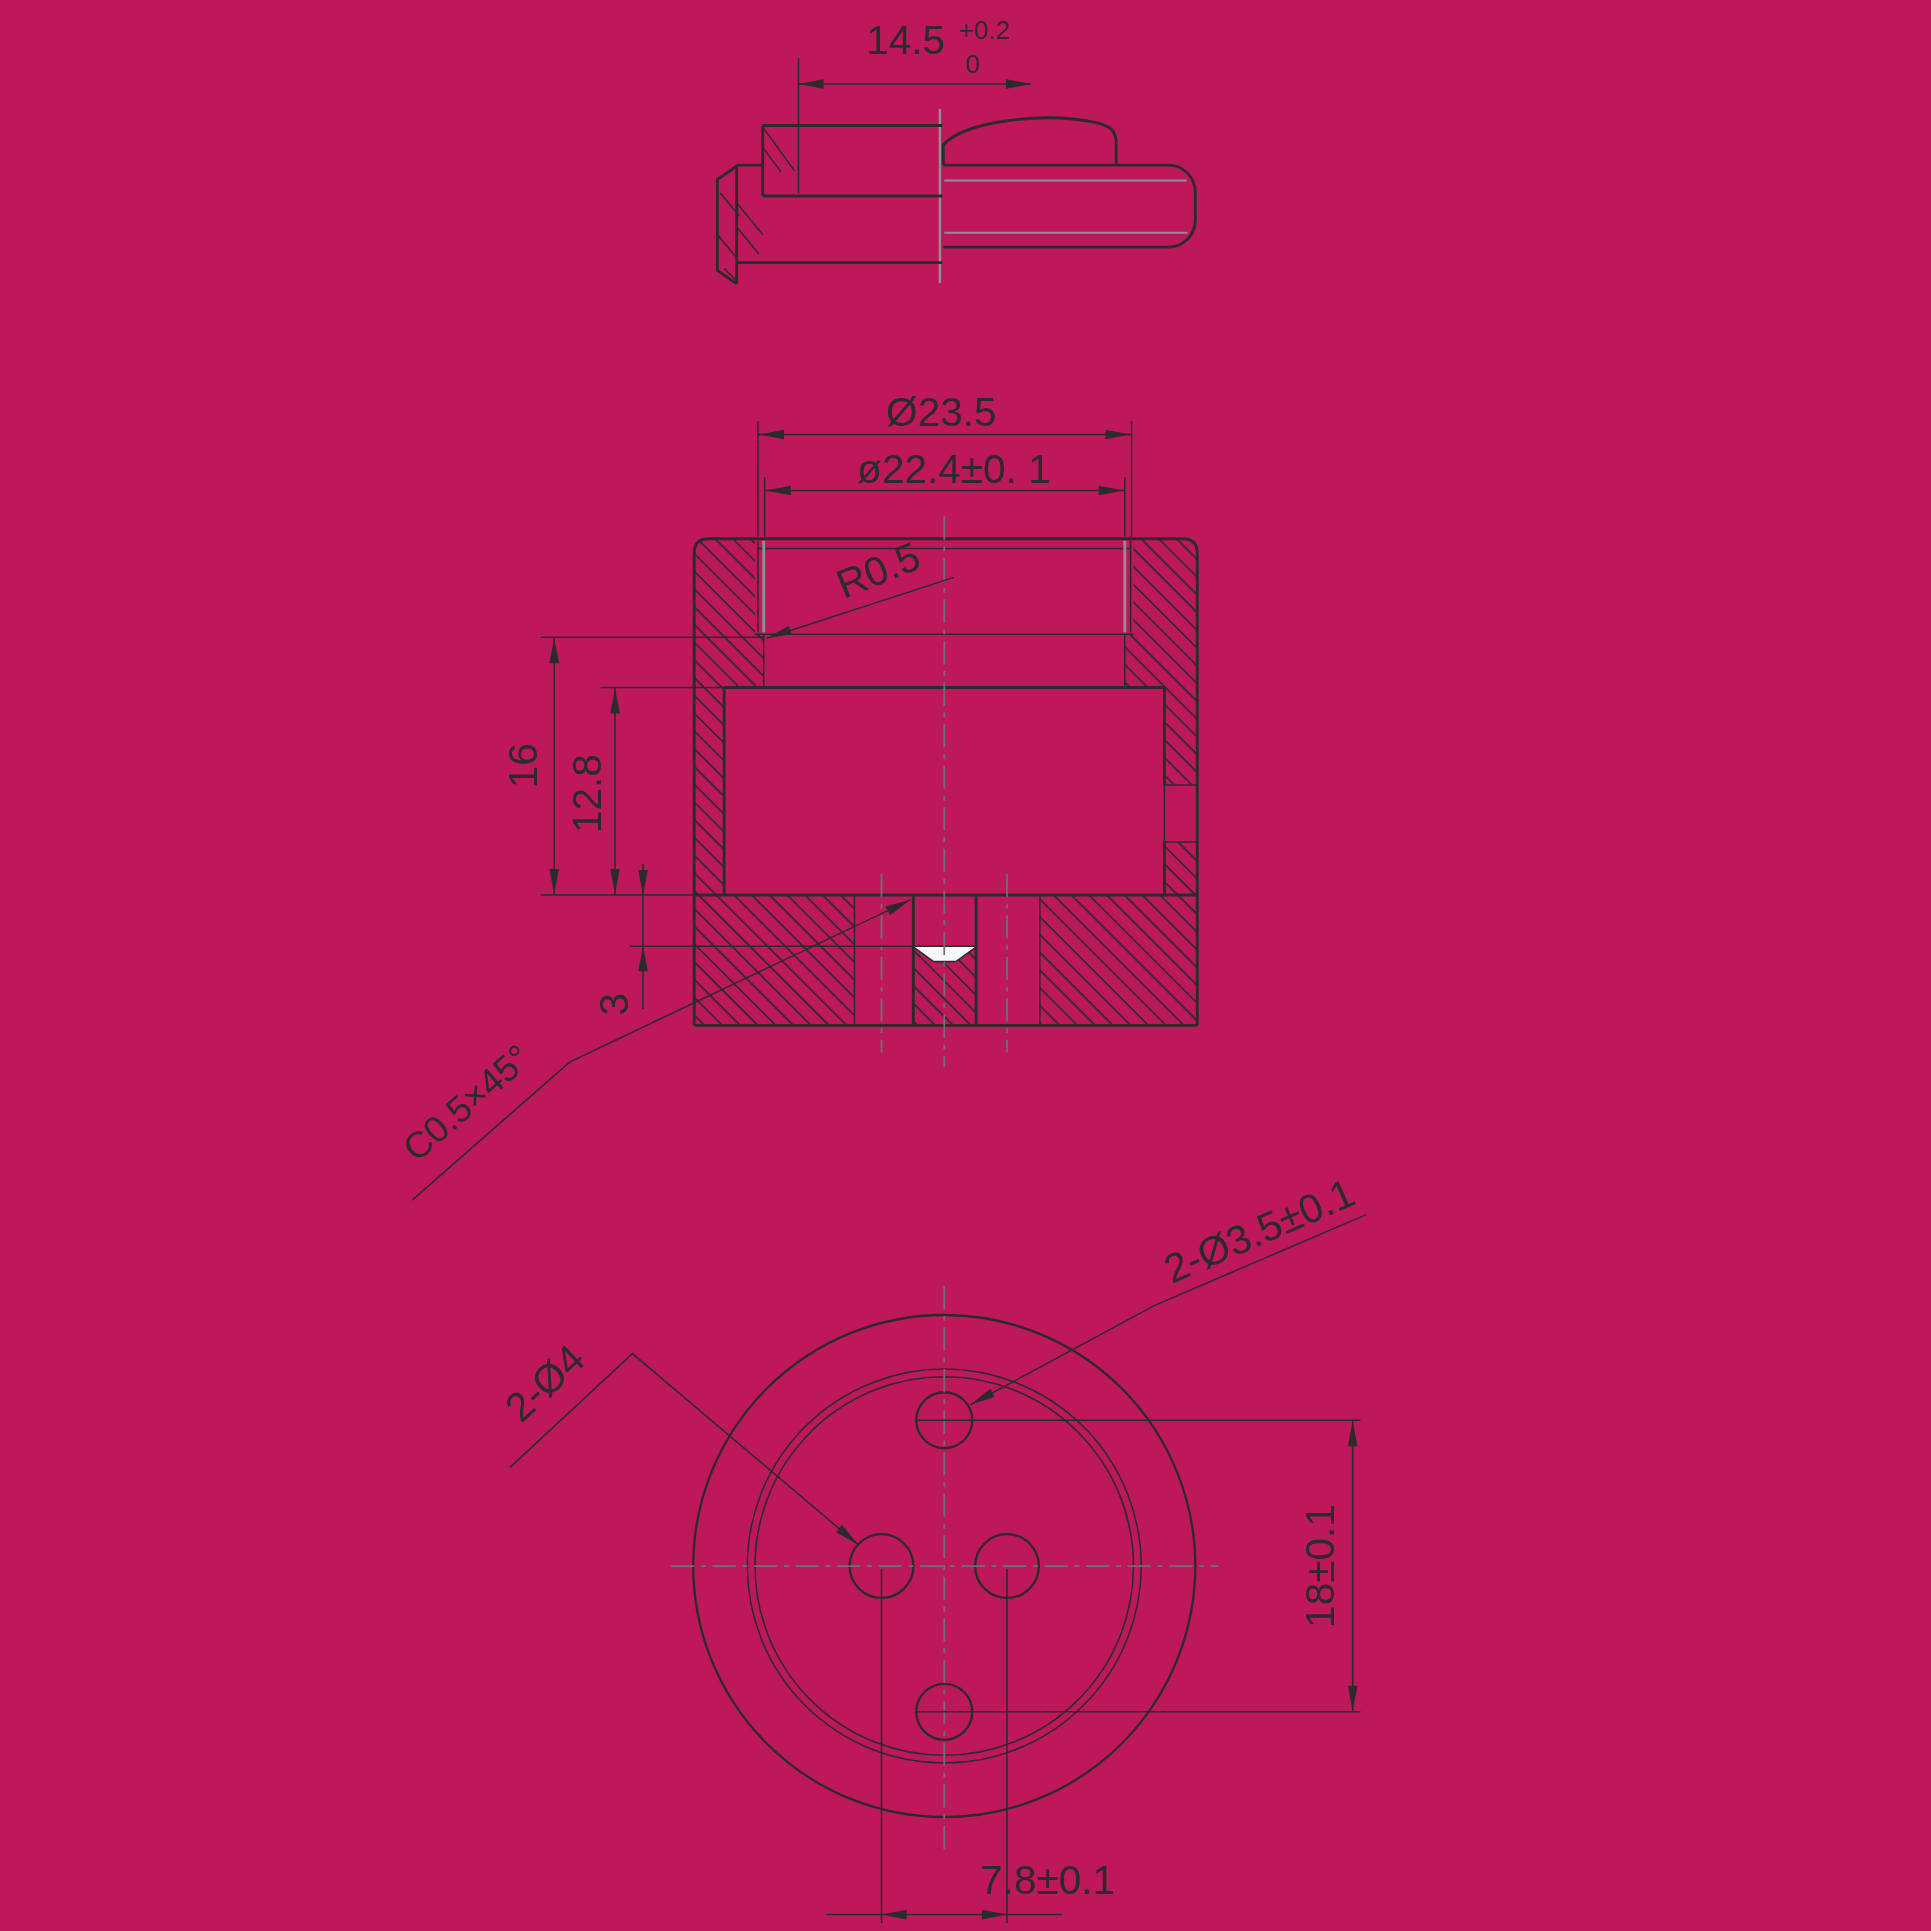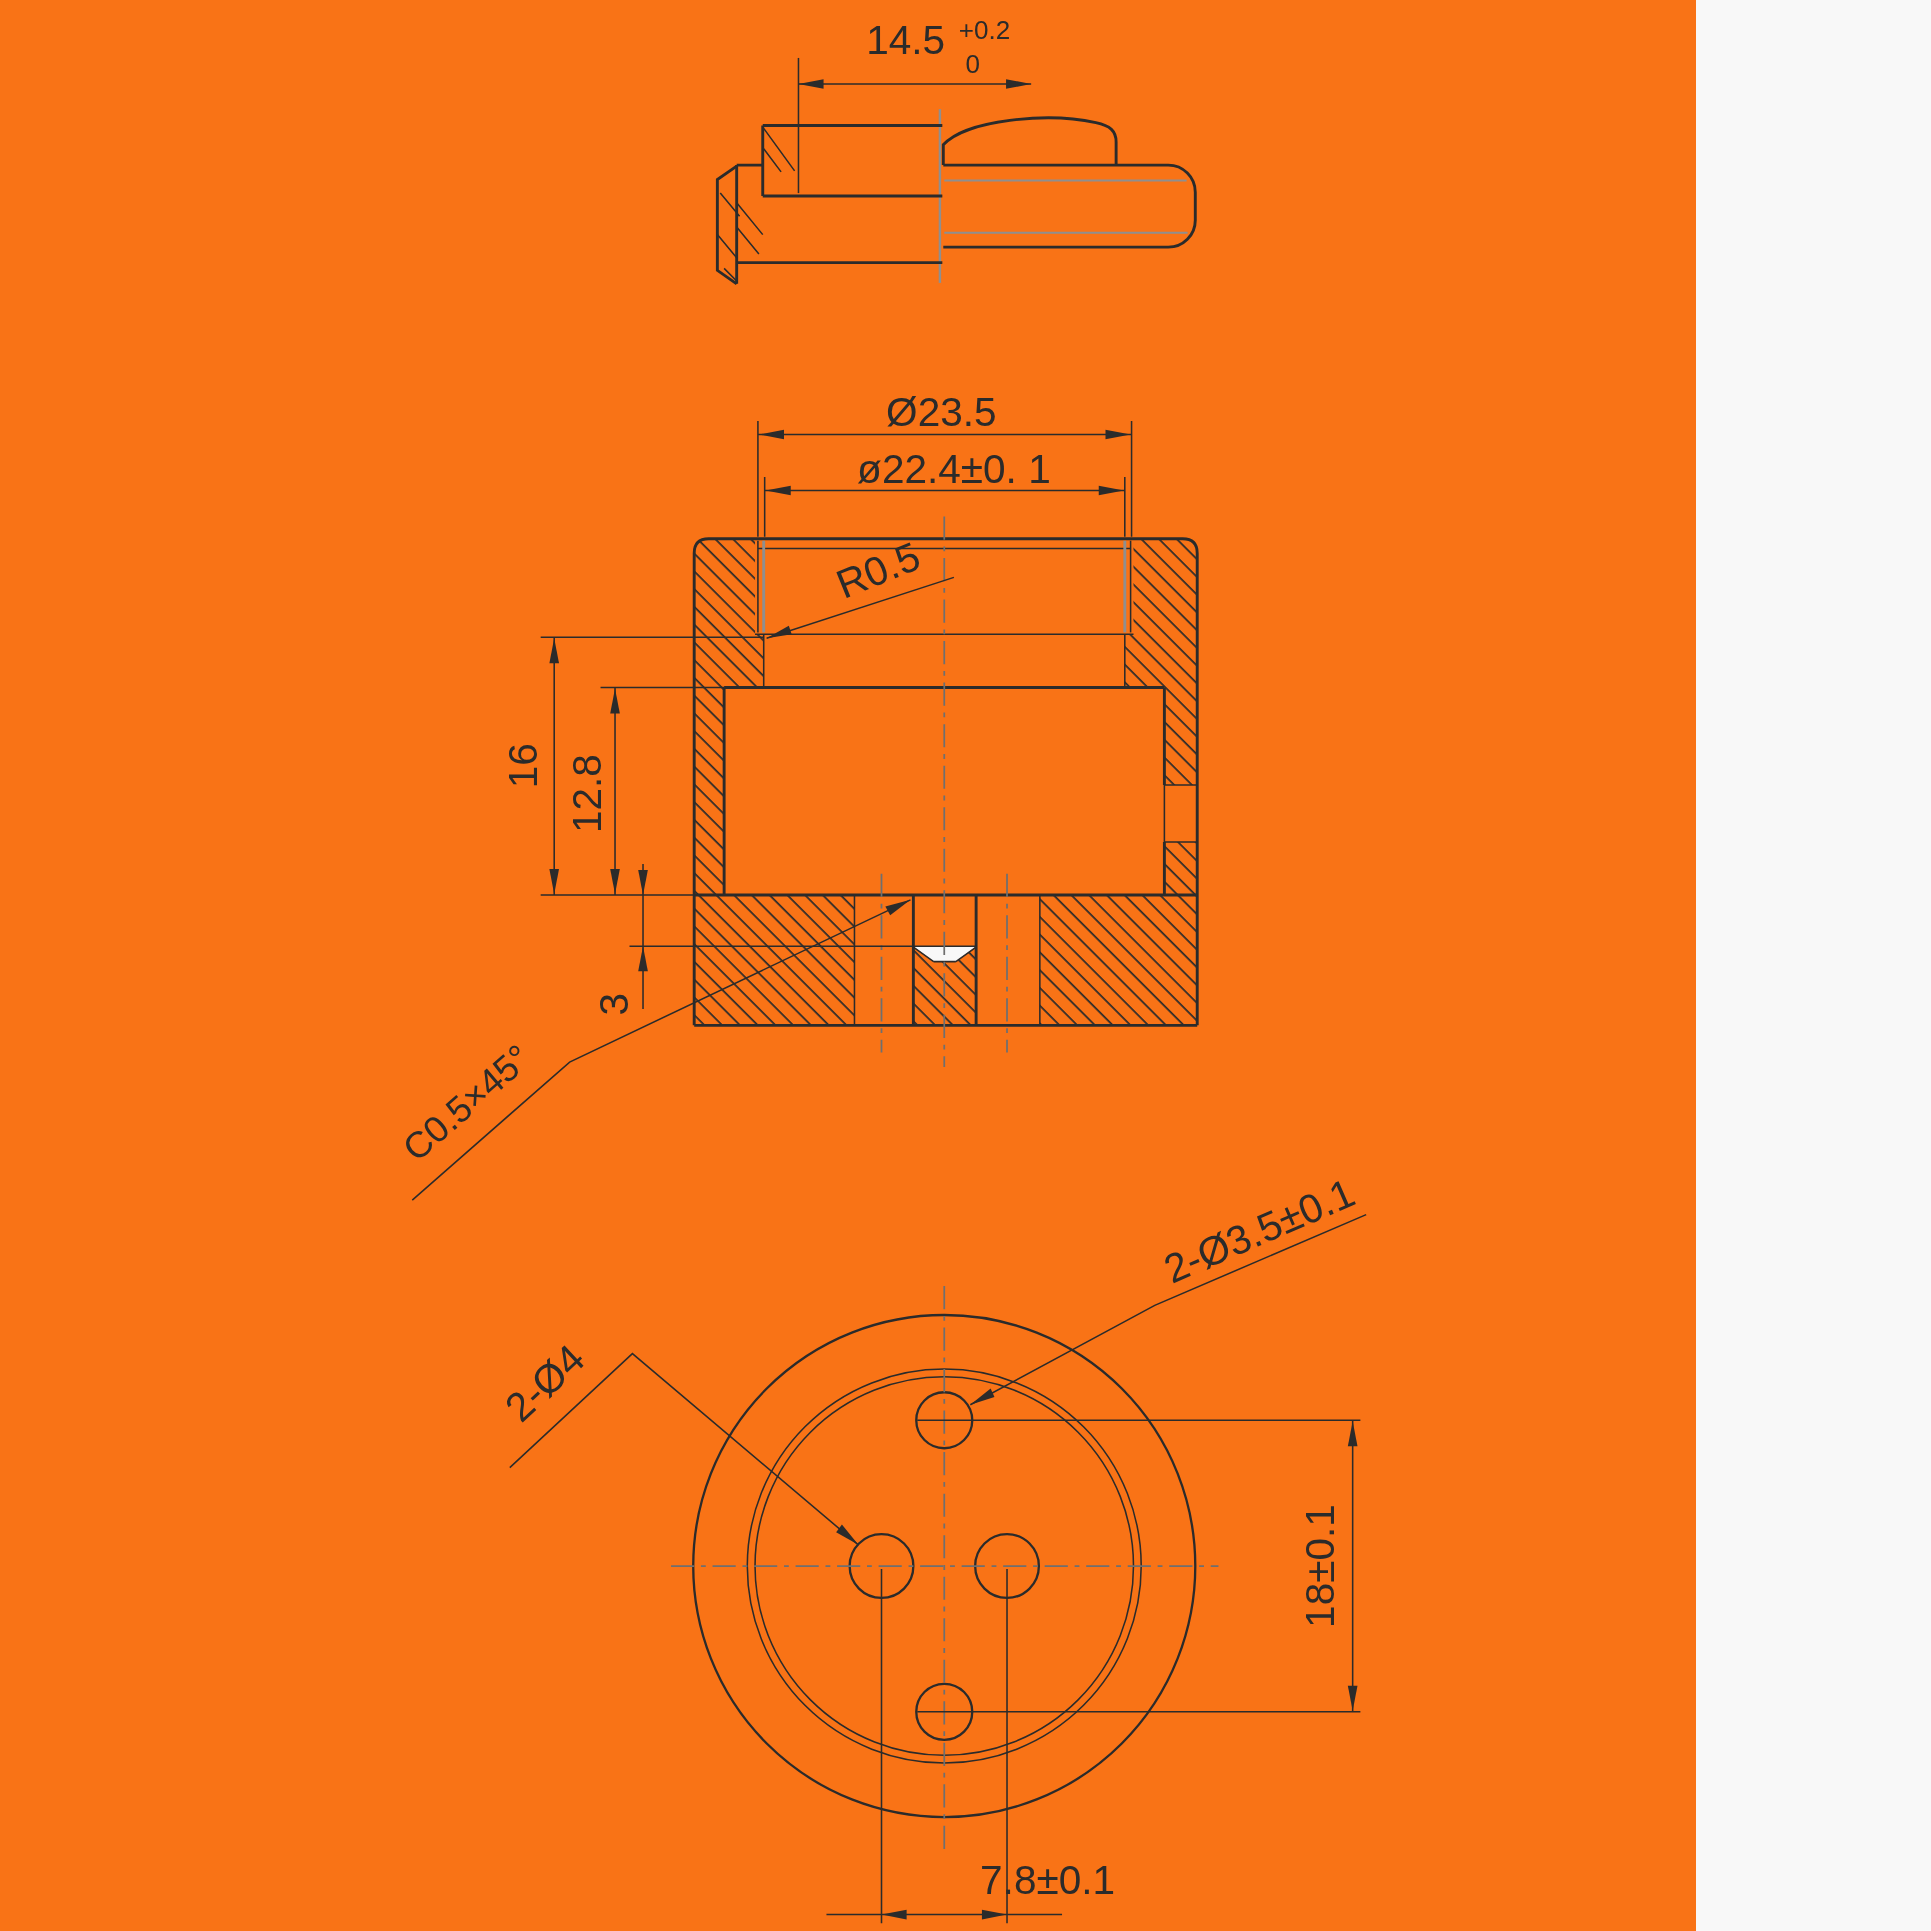--- a/index.html
+++ b/index.html
@@ -1,16 +1,16 @@
 <!DOCTYPE html>
 <html><head>
 <meta charset="utf-8">
 <style>
   html,body{margin:0;padding:0;background:#f8f8f8;}
-  #stage{width:1696px;height:1931px;position:relative;background:#f97316;}
+  #stage{width:1931px;height:1931px;position:relative;background:#be185d;}
   svg{display:block;}
   text{font-family:"Liberation Sans","DejaVu Sans",sans-serif;fill:#2b2b2b;}
   .ink{stroke:#2b2b2b;fill:none;}
   .thick{stroke-width:3;}
   .thin{stroke-width:1.6;}
   .gray{stroke:#8f8f8f;fill:none;}
   .cl{stroke:#6f6f6f;stroke-width:1.8;fill:none;stroke-dasharray:24 7 5 7;}
   .arrow{fill:#2b2b2b;stroke:none;}
   .t42{font-size:42px;}
   .t38{font-size:38px;}

